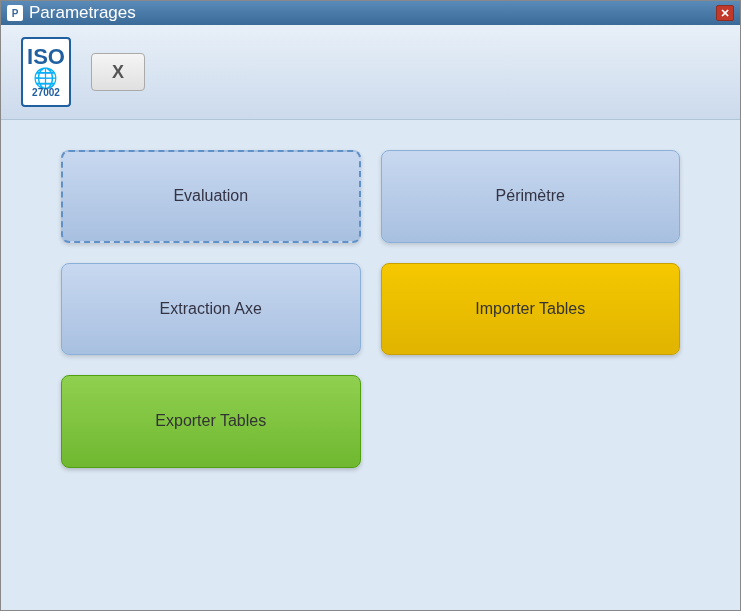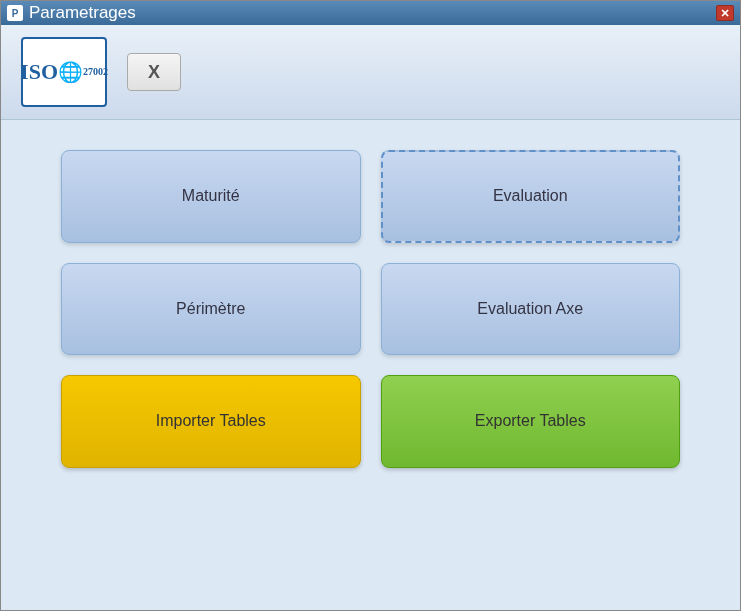--- a/index.html
+++ b/index.html
@@ -72,31 +72,30 @@
     .header {
       background: linear-gradient(to bottom, #e8f0f8, #ccdaec);
       padding: 12px 20px;
       display: flex;
       align-items: center;
       border-bottom: 1px solid #b0c4d8;
       flex-shrink: 0;
     }
 
     .logo {
-      width: 86px;
+      width: 50px;
       height: 70px;
       border: 2px solid #2060a0;
       border-radius: 4px;
       display: flex;
-      flex-direction: row;
+      flex-direction: column;
       align-items: center;
       justify-content: center;
       background: white;
       margin-right: 20px;
-      font-family: Liberation Serif, serif;
     }
 
     .logo-iso {
       color: #2060a0;
       font-size: 22px;
       font-weight: bold;
       line-height: 1;
     }
 
     .logo-globe {
@@ -209,25 +208,24 @@
     <div class="logo">
       <span class="logo-iso">ISO</span>
       <span class="logo-globe">🌐</span>
       <span class="logo-num">27002</span>
     </div>
     <button class="close-btn">X</button>
   </div>
 
   <div class="content">
 
-    <button class="btn btn-blue">Maturité</button>
     <button class="btn btn-blue-dashed">Evaluation</button>
 
     <button class="btn btn-blue">Périmètre</button>
-    <button class="btn btn-blue">Evaluation Axe</button>
+    <button class="btn btn-blue">Extraction Axe</button>
 
 
     <button class="btn btn-yellow">Importer Tables</button>
     <button class="btn btn-green">Exporter Tables</button>
 
   </div>
 
 </div>
 
 </body></html>

